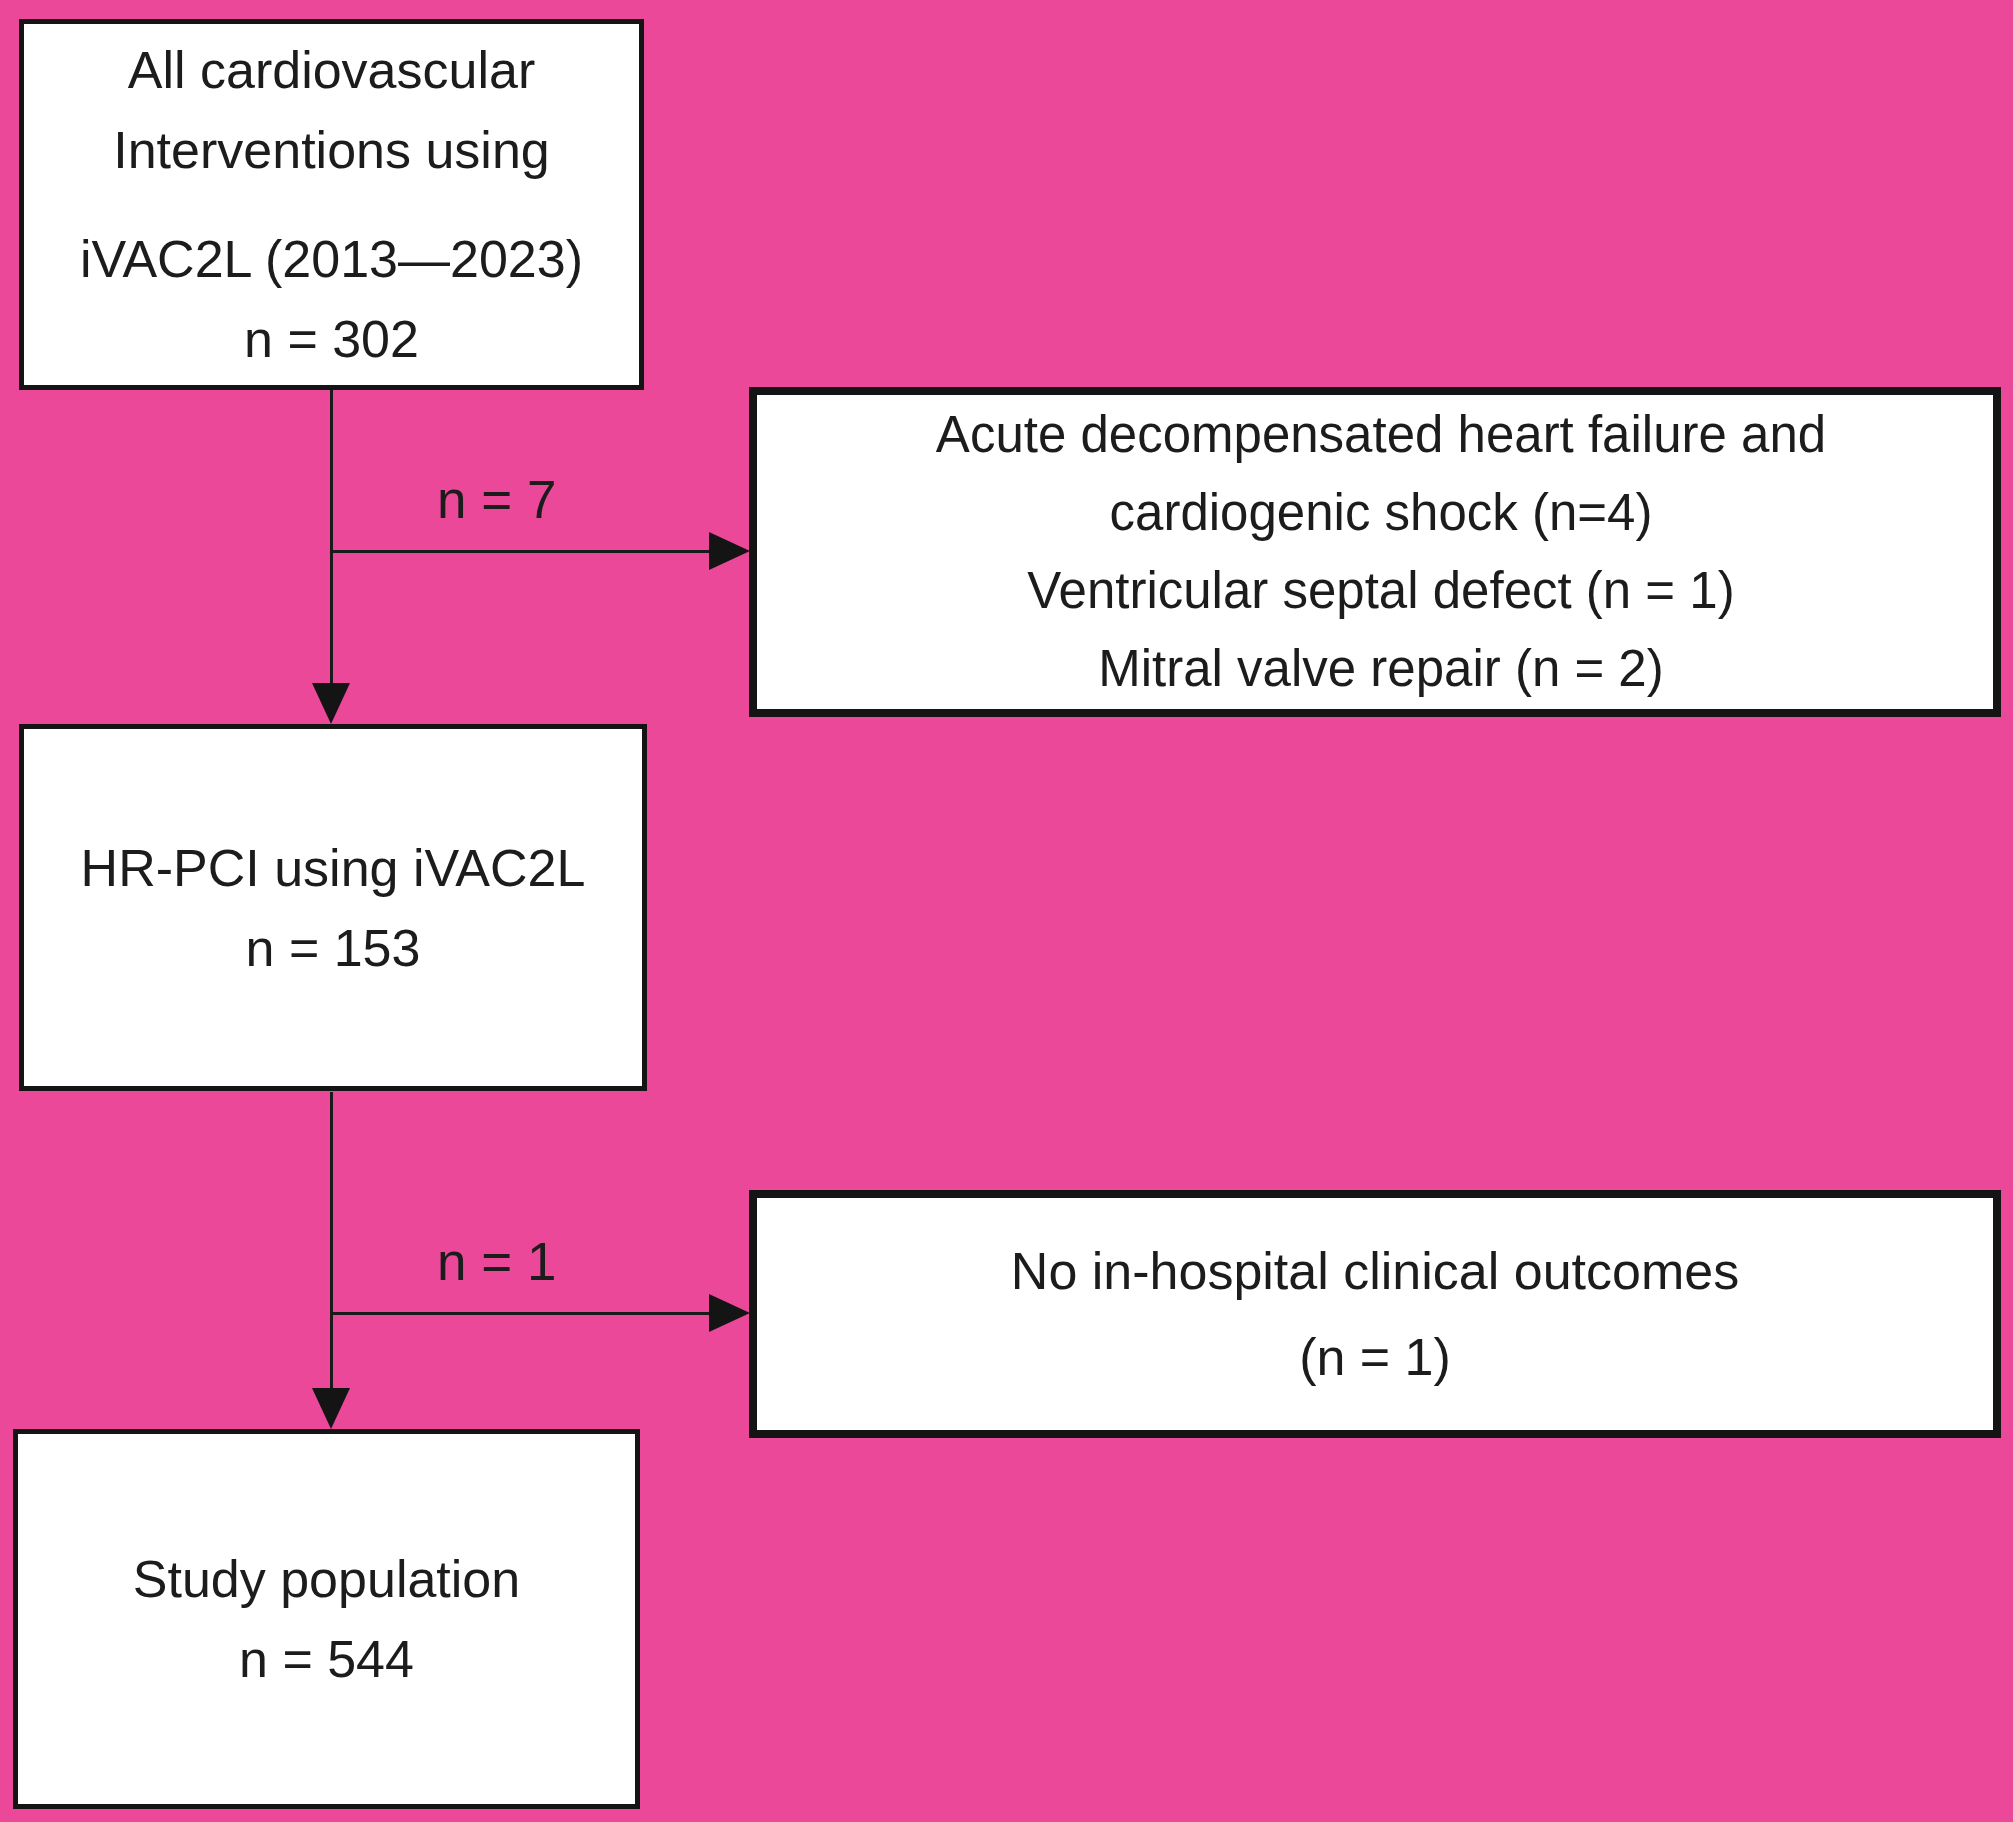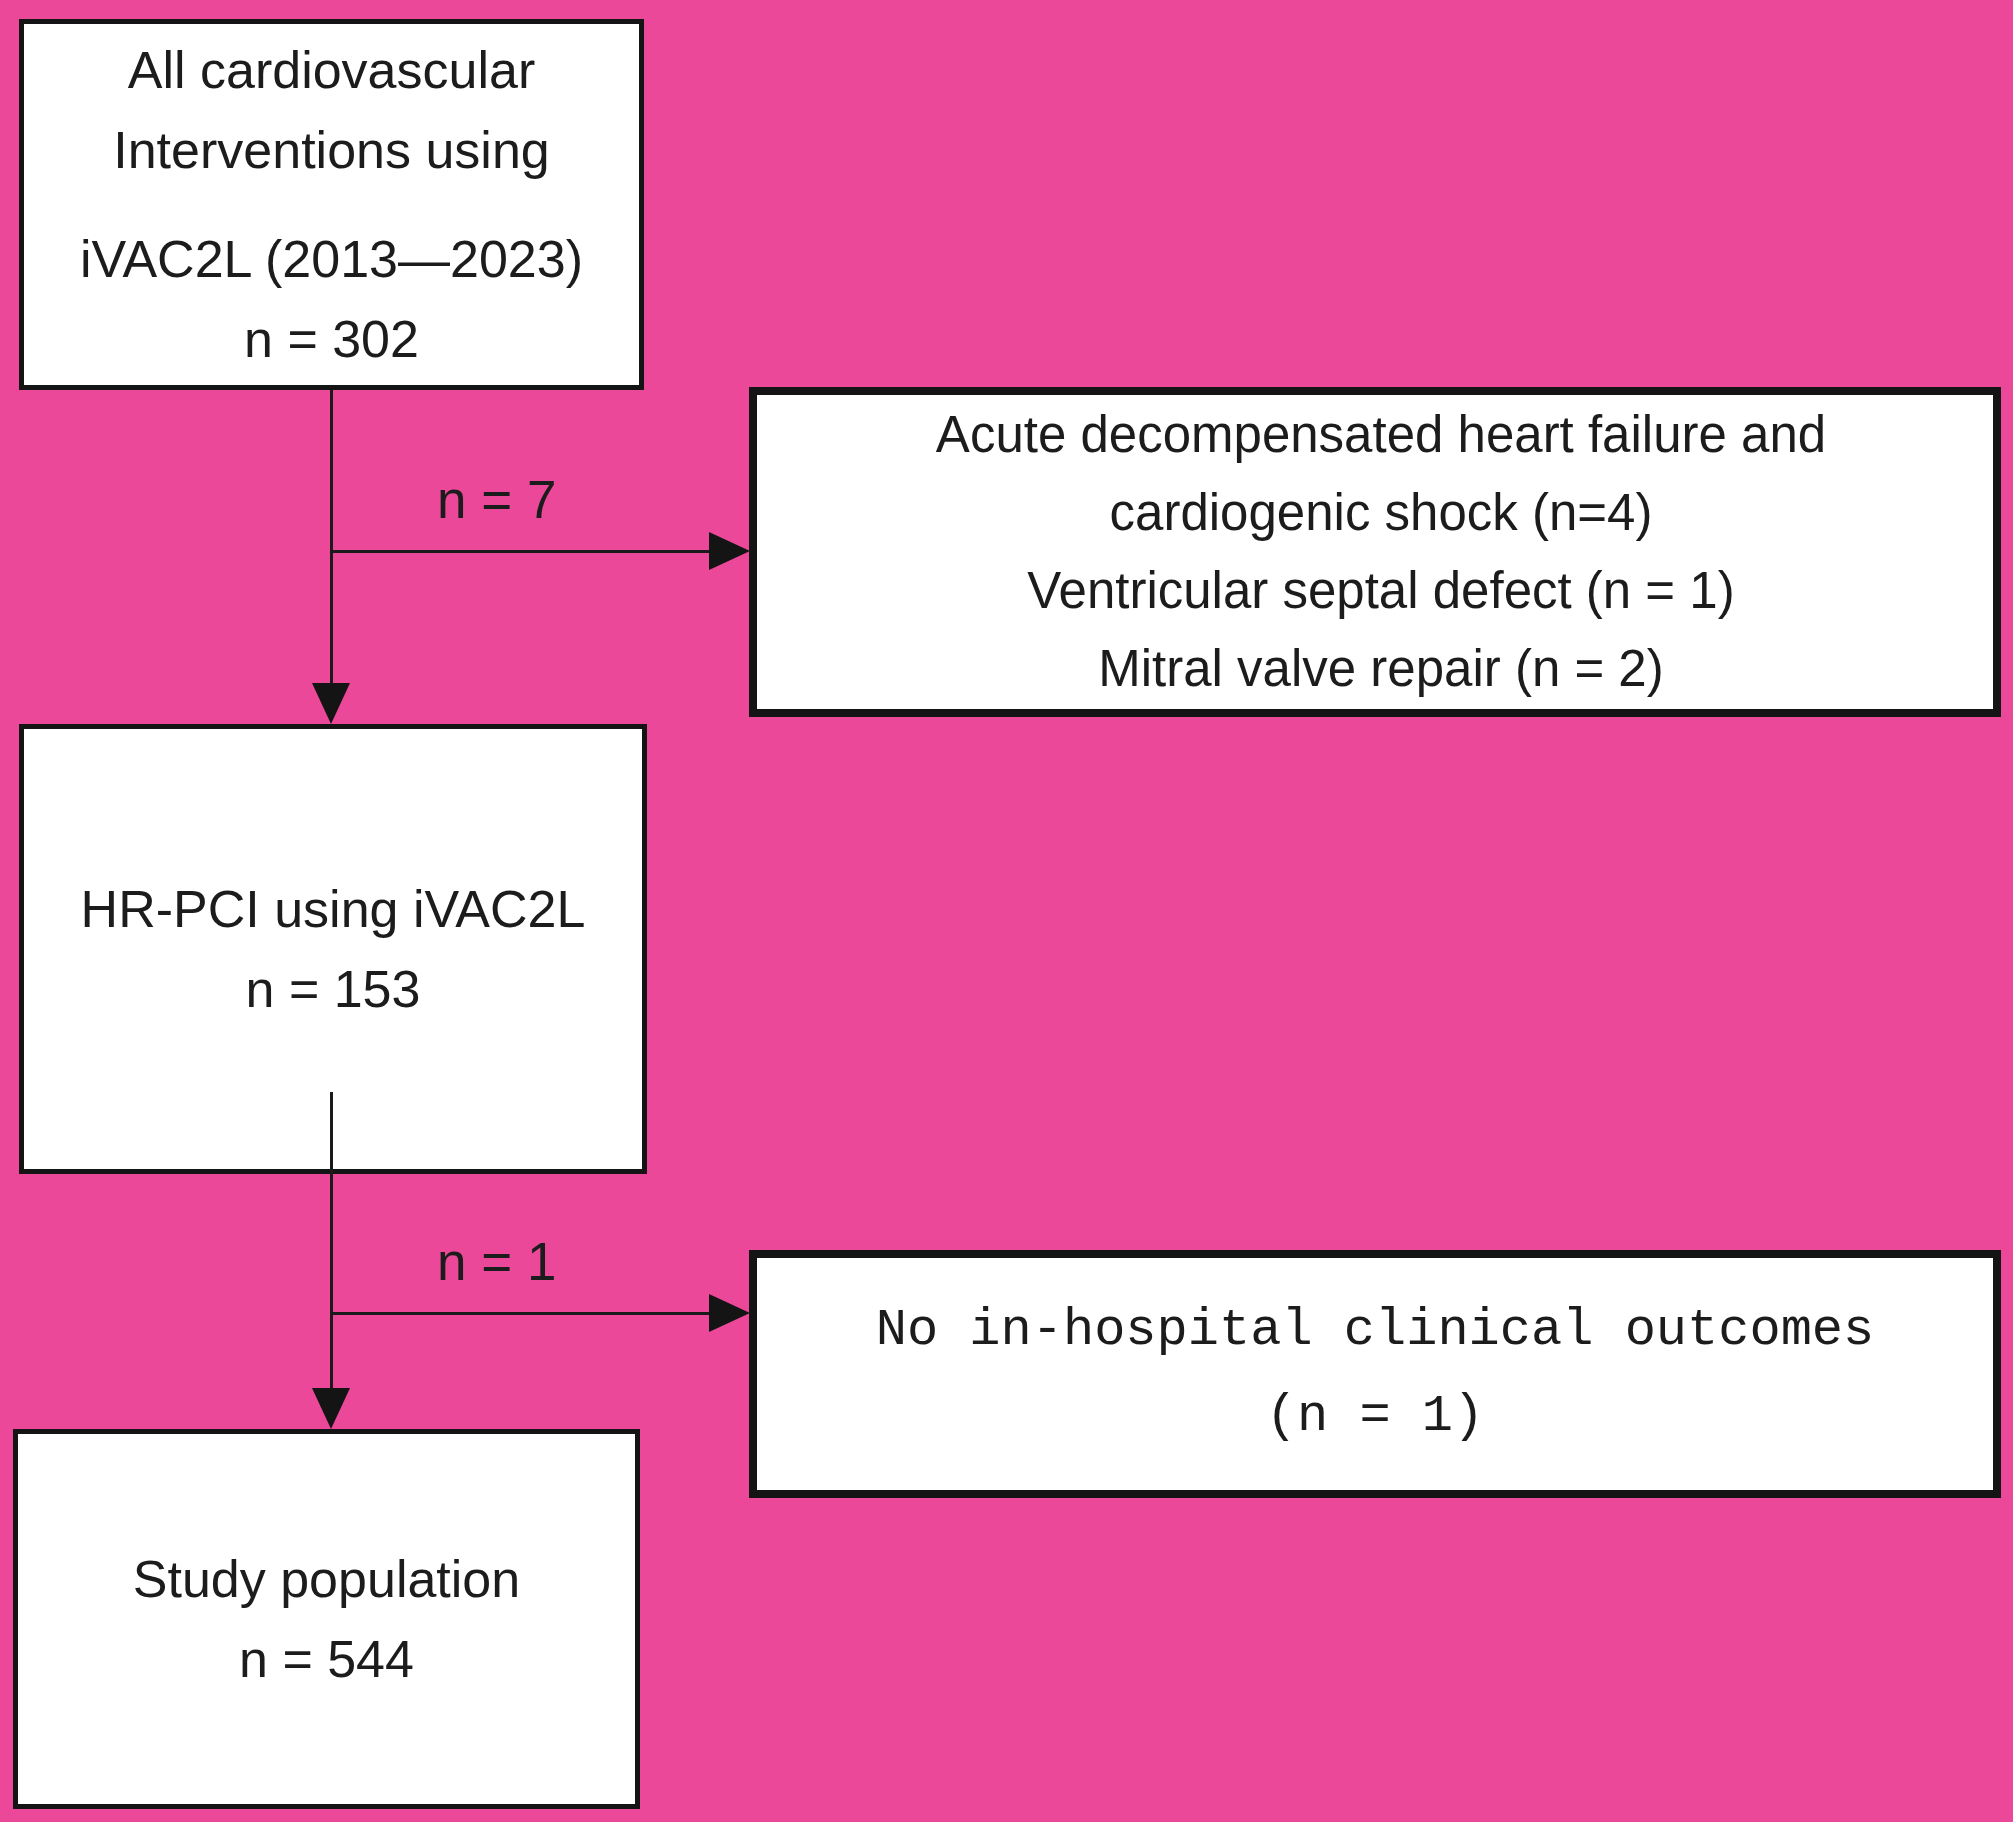--- a/index.html
+++ b/index.html
@@ -61,22 +61,22 @@
     position: absolute;
     font-size: 53px;
     line-height: 53px;
     white-space: nowrap;
   }
 
   
   #node-a { left: 19px;  top: 19px;   width: 625px;  height: 371px; }
   #node-b { left: 749px; top: 387px;  width: 1252px; height: 330px; padding-left: 12px; }
   #node-b .tline { font-size: 51px; line-height: 78px; }
-  #node-c { left: 19px;  top: 724px;  width: 628px;  height: 450px; }
-  #node-d { left: 749px; top: 1250px; width: 1252px; height: 248px; font-family: Liberation Mono, monospace; }
+  #node-c { left: 19px;  top: 724px;  width: 628px;  height: 367px; }
+  #node-d { left: 749px; top: 1190px; width: 1252px; height: 248px; }
   #node-d .tline { line-height: 86px; }
   #node-e { left: 13px;  top: 1429px; width: 627px;  height: 380px; }
 
   
   #vline-1   { left: 330px; top: 390px;  width: 3.4px;   height: 298px; }
   #vhead-1   { left: 312px; top: 683px; }
   #hline-1   { left: 330px; top: 550px;  width: 380px; height: 3.4px; }
   #hhead-1   { left: 709px; top: 532px; }
   #label-n7  { left: 437px; top: 473px;  width: 214px; }
 

